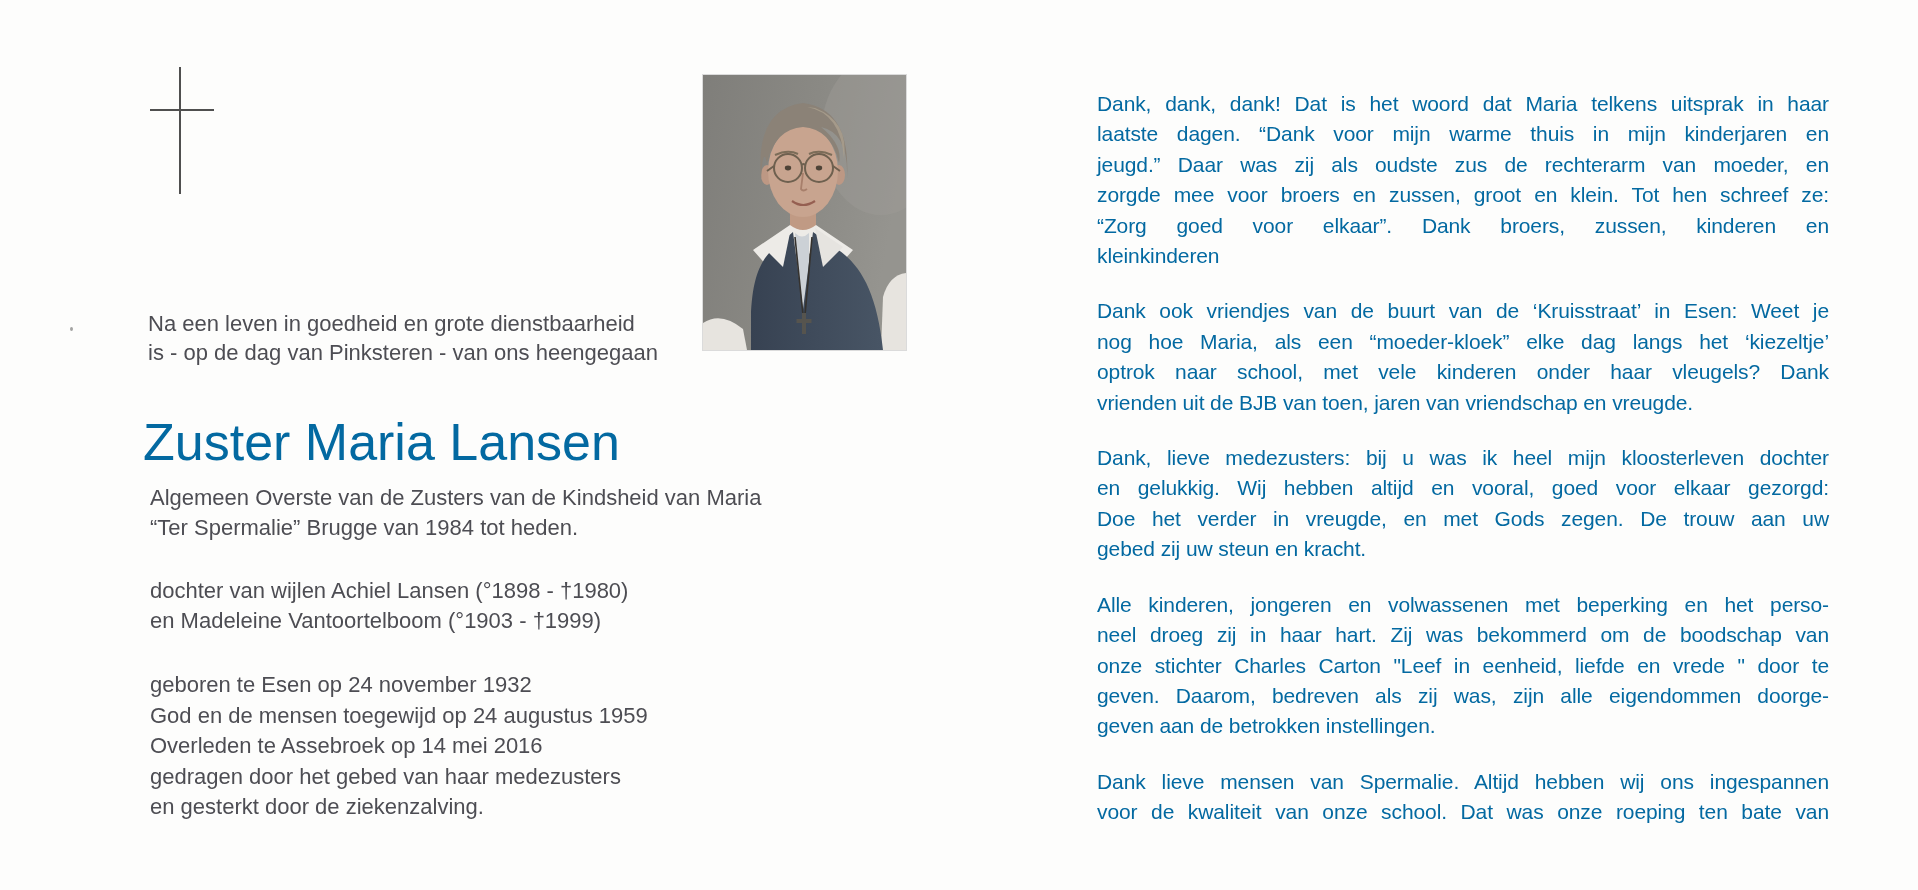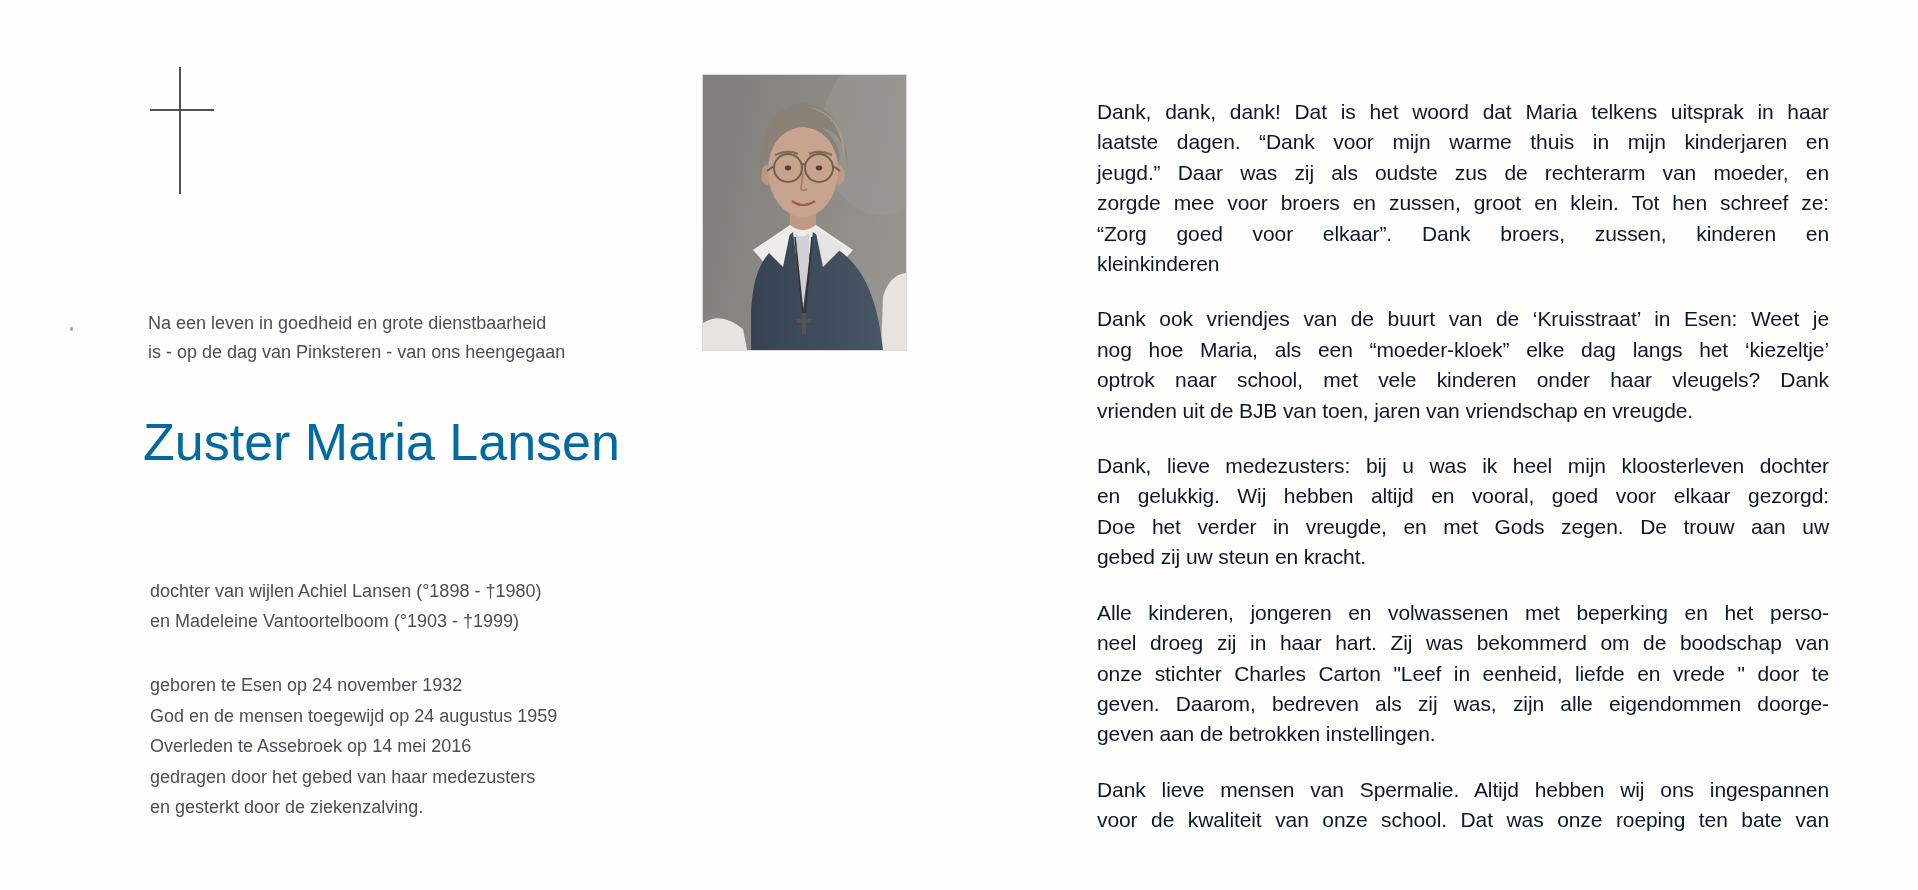--- a/index.html
+++ b/index.html
@@ -9,21 +9,21 @@
     font-family:"Liberation Sans","DejaVu Sans",sans-serif;
     color:#4d4d53;
   }
   .abs{position:absolute;}
 
   
   .cross-v{left:179px;top:67px;width:2px;height:127px;background:#4f4f4f;}
   .cross-h{left:150px;top:109px;width:64px;height:2px;background:#4f4f4f;}
 
   
-  .lline{font-size:18px;line-height:30px;white-space:nowrap;}
+  .lline{font-size:22px;line-height:30px;white-space:nowrap;}
   .quote{left:152px;top:219px;color:#55555b;}
   .quote .lline{font-size:23px;line-height:33px;}
   .intro{left:148px;top:309px;}
   .intro .lline{line-height:29px;}
   .name{
     left:143px;top:413px;font-size:52px;line-height:58px;
     color:#0369a1;white-space:nowrap;font-weight:400;
   }
   .role{left:150px;top:483px;}
   .role .lline{line-height:30px;}
@@ -34,23 +34,23 @@
 
   
   .photo{
     left:703px;top:75px;width:203px;height:275px;
     box-shadow:0 0 0 1px rgba(120,120,120,0.25);
   }
   .photo svg{display:block;width:100%;height:100%;}
 
   
   .rcol{
-    left:1097px;top:72px;width:732px;
+    left:1097px;top:64px;width:732px;
     font-size:21px;line-height:30.4px;letter-spacing:-0.1px;
-    color:#0f172a;
+    color:#0369a1;
   }
   .rcol p{margin:0 0 25px 0;}
   .jl{text-align:justify;text-align-last:justify;}
   .jend{text-align:left;text-align-last:left;}
 
   
   .speck{left:70px;top:327px;width:3px;height:4px;border-radius:50%;
          background:rgba(90,90,90,0.55);}
 </style>
 </head>
@@ -64,20 +64,24 @@
   </div>
 
 
   <div class="abs intro">
     <div class="lline">Na een leven in goedheid en grote dienstbaarheid</div>
     <div class="lline">is - op de dag van Pinksteren - van ons heengegaan</div>
   </div>
 
   <div class="abs name">Zuster Maria Lansen</div>
 
+  <div class="abs role">
+    <div class="lline">Algemeen Overste van de Zusters van de Kindsheid van Maria</div>
+    <div class="lline">“Ter Spermalie” Brugge van 1984 tot heden.</div>
+  </div>
 
   <div class="abs parents">
     <div class="lline">dochter van wijlen Achiel Lansen (°1898 - †1980)</div>
     <div class="lline">en Madeleine Vantoortelboom (°1903 - †1999)</div>
   </div>
 
   <div class="abs life">
     <div class="lline">geboren te Esen op 24 november 1932</div>
     <div class="lline">God en de mensen toegewijd op 24 augustus 1959</div>
     <div class="lline">Overleden te Assebroek op 14 mei 2016</div>

